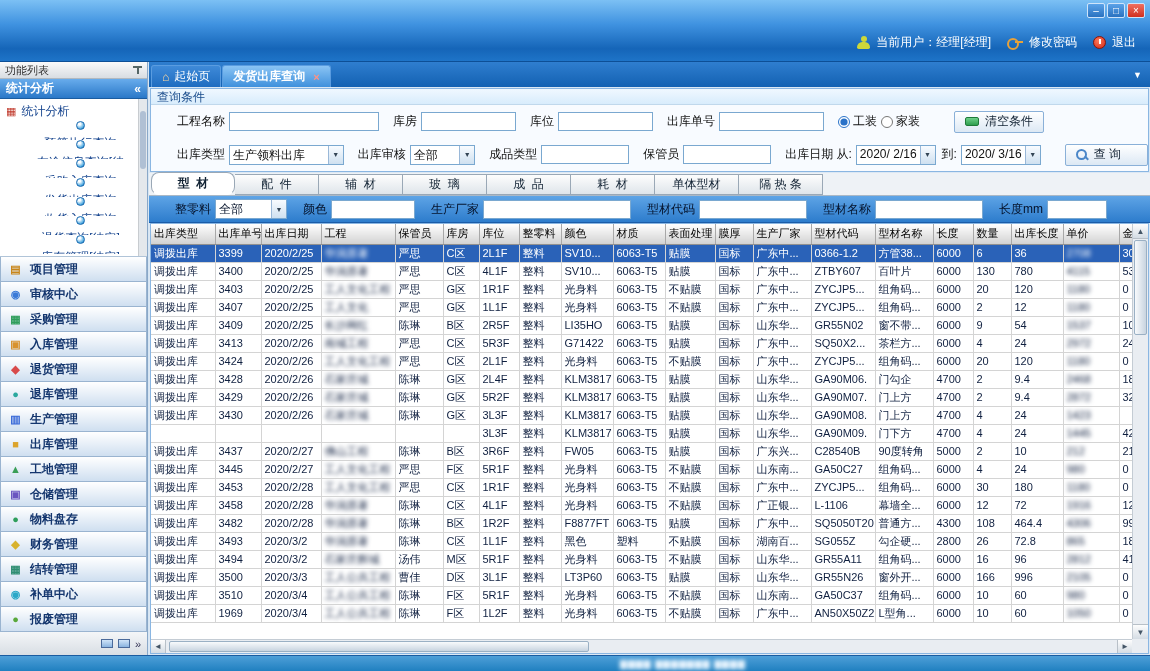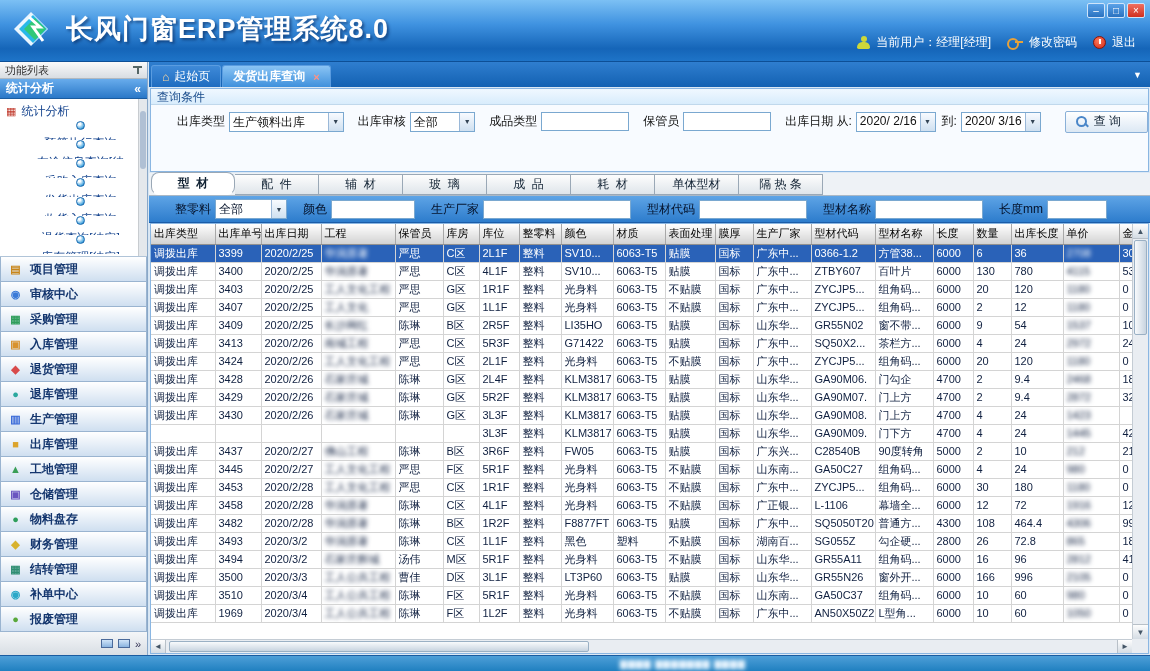--- a/index.html
+++ b/index.html
@@ -146,29 +146,20 @@
   .status-blur{margin-left:620px;color:#eaf6ff;font-size:9px;filter:blur(2px);letter-spacing:1px;}
 </style>
 </head>
 <body>
 
 <header class="titlebar">
   <div class="win-controls">
     <span class="winbtn">–</span>
     <span class="winbtn">□</span>
     <span class="winbtn close">×</span>
-  </div>
-  <div class="brand">
-    <svg width="46" height="40" viewBox="0 0 46 40">
-      <polygon points="4,20 21,3 38,20 21,37" fill="#eaf6ff"></polygon>
-      <polygon points="9,20 23,6 37,20 23,34" fill="#28b8e8"></polygon>
-      <polygon points="14,20 25,9 36,20 25,31" fill="#30c878"></polygon>
-      <polyline points="19,8 30,18 23,18 33,32" fill="none" stroke="#ffffff" stroke-width="3"></polyline>
-    </svg>
-    <span class="title">长风门窗ERP管理系统8.0</span>
   </div>
   <div class="userbar">
     <span class="user"></span>
     <a>当前用户：经理[经理]</a>
     <span class="key"></span>
     <a>修改密码</a>
     <span class="power"></span>
     <a style="margin-right:0">退出</a>
   </div>
 </header>
@@ -300,20 +291,42 @@
       <div class="doc-tab active">
         <span>发货出库查询</span>
         <span class="tab-close">×</span>
       </div>
       <span class="tab-drop">▼</span>
   </div>
 
   <section class="query-panel">
     <div class="panel-caption">查询条件</div>
 
+    <div class="qrow">
+      <label>工程名称</label>
+      <input class="ti" style="width: 150px;" value="">
+      <label class="ml">库房</label>
+      <input class="ti" style="width: 95px;" value="">
+      <label class="ml">库位</label>
+      <input class="ti" style="width: 95px;" value="">
+      <label class="ml">出库单号</label>
+      <input class="ti" style="width: 105px;" value="">
+      <label class="radio ml">
+        <input type="radio" name="decor" checked="" style="">
+        <span>工装</span>
+      </label>
+      <label class="radio">
+        <input type="radio" name="decor" style="">
+        <span>家装</span>
+      </label>
+      <button class="btn btn-push">
+        <span class="eraser"></span>
+        <span>清空条件</span>
+      </button>
+    </div>
 
     <div class="qrow">
       <label>出库类型</label>
       <span class="combo" style="width:116px">
         <span class="combo-text">生产领料出库</span>
         <span class="combo-btn">▼</span>
       </span>
       <label class="ml">出库审核</label>
       <span class="combo" style="width:66px">
         <span class="combo-text">全部</span>

